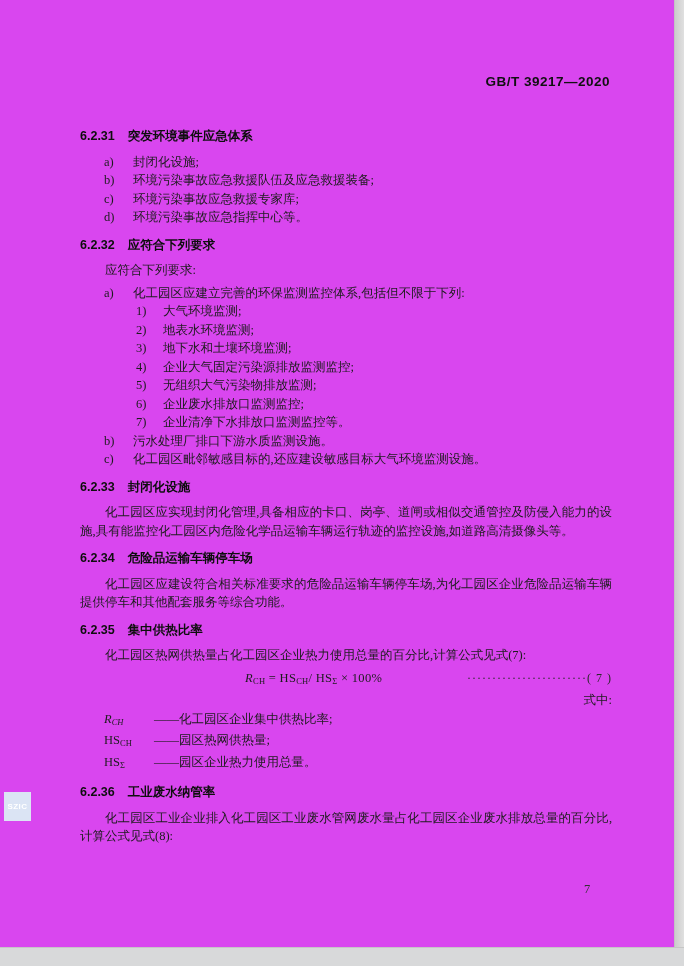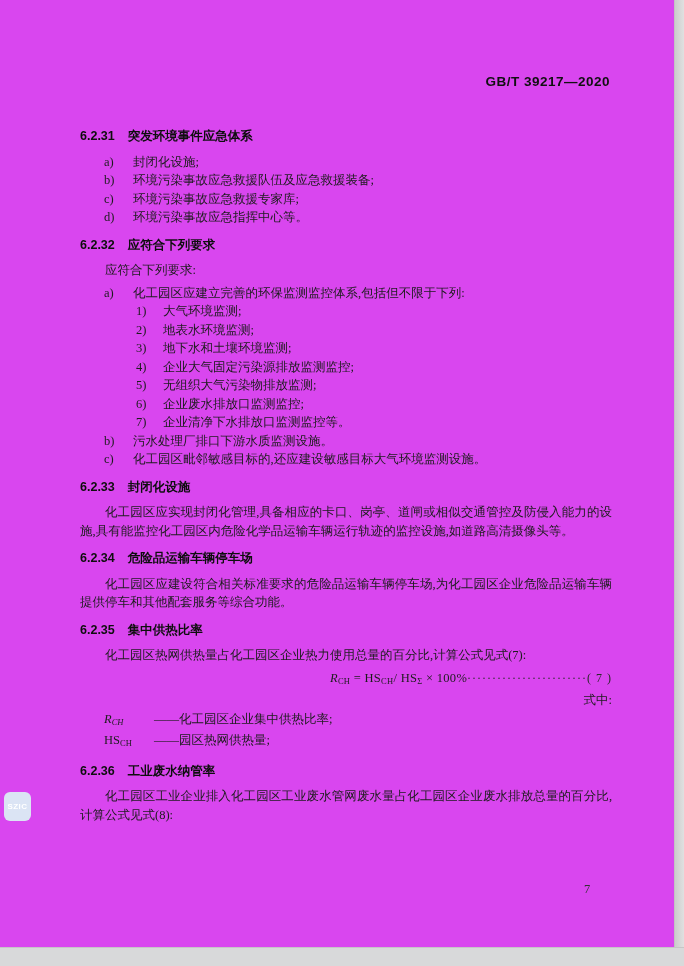--- a/index.html
+++ b/index.html
@@ -18,30 +18,30 @@
   .heading:first-child{margin-top:0}
   .h-num{margin-right:13px}
   .para{margin:4px 0;text-indent:25px}
   .plain{margin:0 0 0 24px;text-align:right}
   .item{display:flex;margin-left:24px}
   .item.lvl2{margin-left:56px}
   .item .label{flex:0 0 29px}
   .item.lvl2 .label{flex:0 0 27px}
   .itext{flex:1}
   .formula{display:flex;align-items:baseline;margin:1px 0}
-  .f-expr{flex:1;text-align:right;padding-left:165px;letter-spacing:.3px;white-space:nowrap}
+  .f-expr{flex:1;text-align:left;padding-left:165px;letter-spacing:.3px;white-space:nowrap}
   .f-leader{flex:0 0 auto;font-size:12px;letter-spacing:1px;color:#2a2a2a}
   sub{font-size:8.5px;vertical-align:-2px}
   .it{font-style:italic}
   .vardef{display:flex;margin-left:24px;text-align:left}
   .v-term{flex:0 0 50px;white-space:nowrap}
   .v-desc{flex:1}
   .pagenum{position:absolute;left:584px;top:882px;font-size:12.5px;color:#333}
   .watermark{position:absolute;left:4px;top:792px;width:27px;height:29px;background:#dbe4f4;
-             border-radius:6px;display:flex;align-items:center;justify-content:center;
+             border-radius:0;display:flex;align-items:center;justify-content:center;
              font-family:"Liberation Sans","DejaVu Sans",sans-serif;font-weight:700;
              font-size:8px;color:#fff;letter-spacing:.5px}
 </style>
 </head>
 <body>
 
 <div class="canvas">
   <div class="header">GB/T 39217—2020</div>
 
   <div class="content" id="doc-body">
@@ -116,20 +116,24 @@
       </div>
       <p class="plain">式中:</p>
       <div class="vardef">
         <span class="v-term it"><span>R</span><sub>CH</sub></span>
         <span class="v-desc">——化工园区企业集中供热比率;</span>
       </div>
       <div class="vardef">
         <span class="v-term"><span>HS</span><sub>CH</sub></span>
         <span class="v-desc">——园区热网供热量;</span>
       </div>
+      <div class="vardef">
+        <span class="v-term"><span>HS</span><sub>Σ</sub></span>
+        <span class="v-desc">——园区企业热力使用总量。</span>
+      </div>
       <div class="heading"><span class="h-num">6.2.36</span><span class="h-title">工业废水纳管率</span></div>
       <p class="para">化工园区工业企业排入化工园区工业废水管网废水量占化工园区企业废水排放总量的百分比,计算公式见式(8):</p>
     </div>
 
   <div class="watermark">
     <span>SZIC</span>
   </div>
 
   <div class="pagenum">7</div>
 

